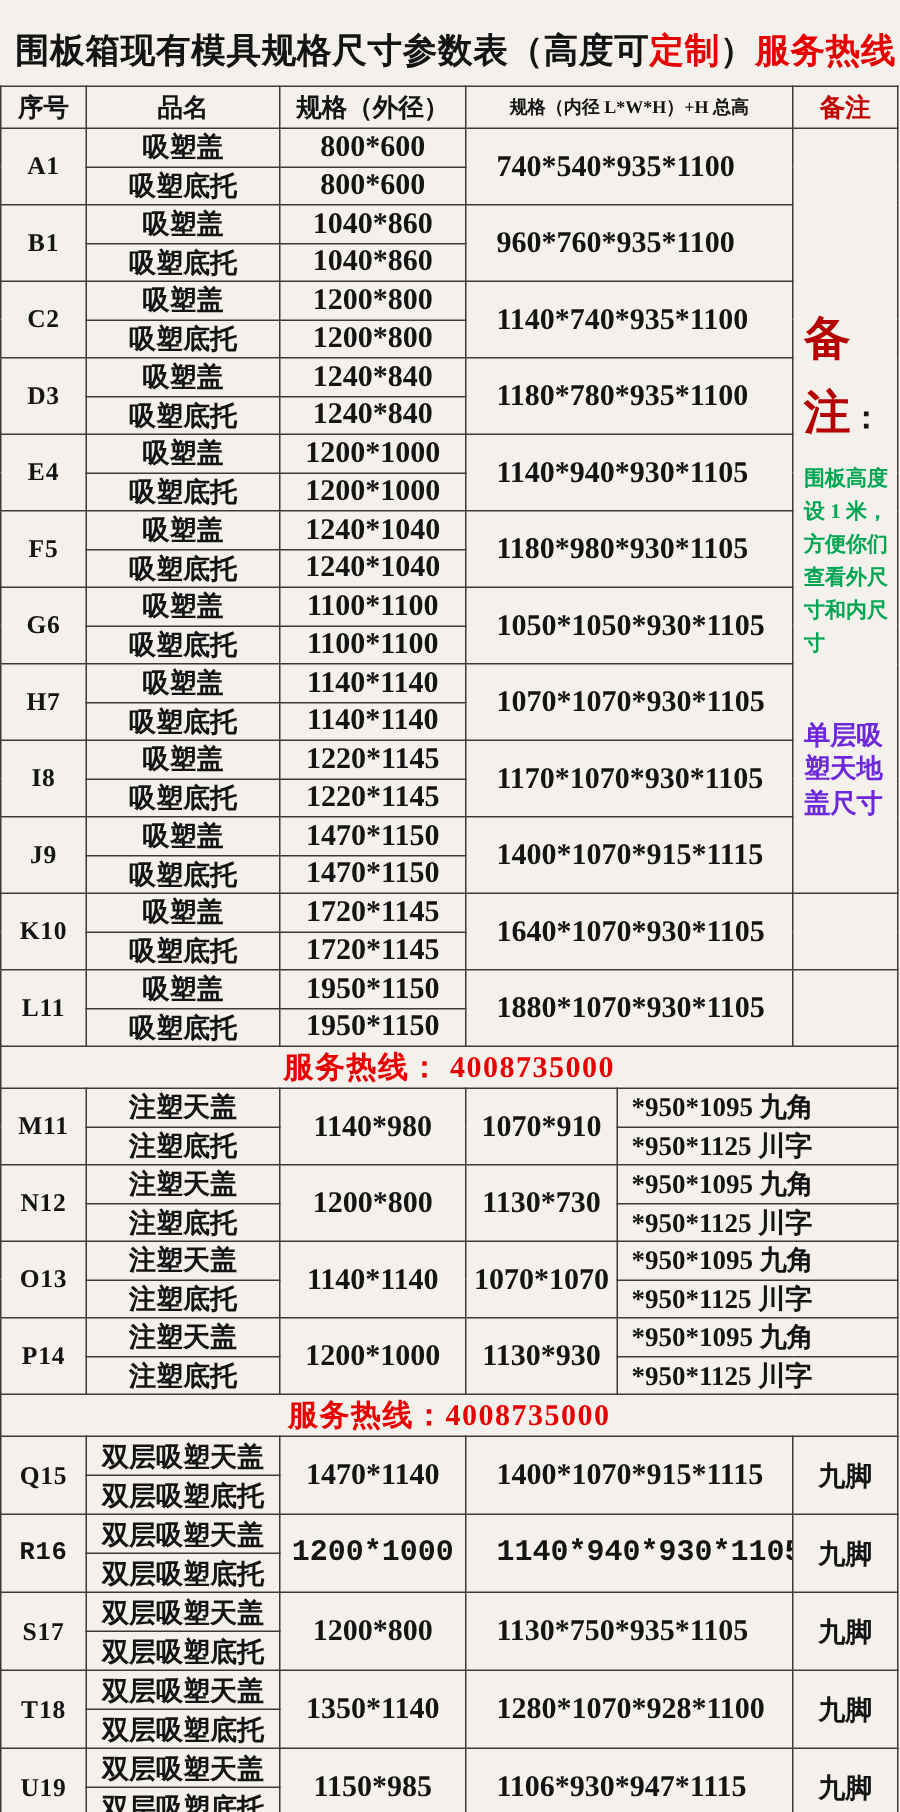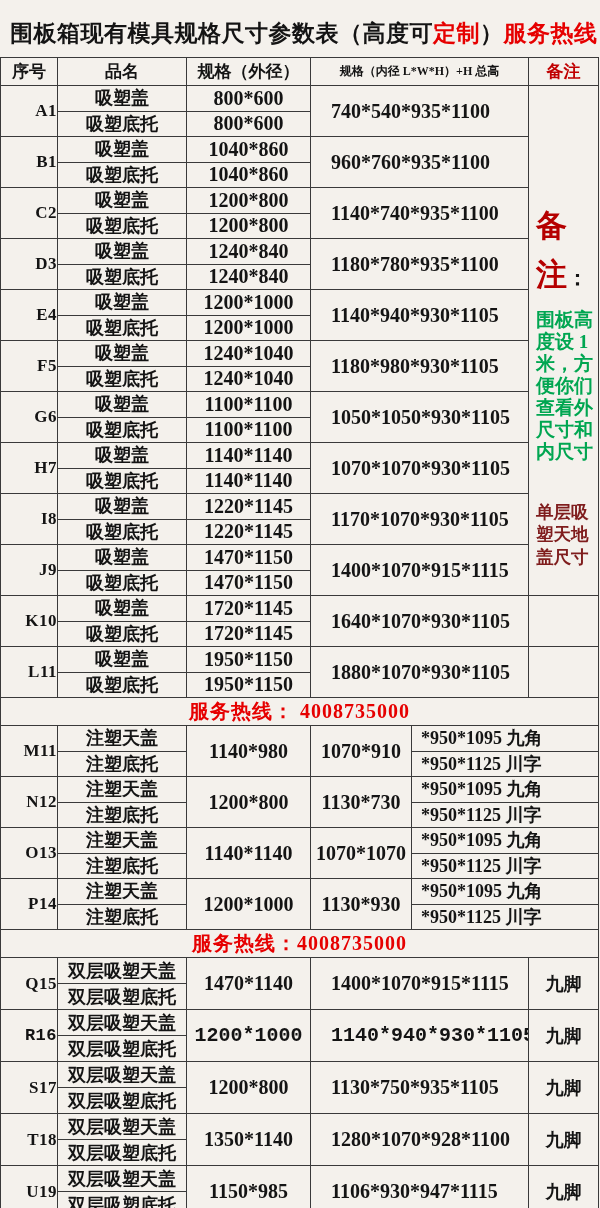--- a/index.html
+++ b/index.html
@@ -22,44 +22,44 @@
   }
   td,th{
     border:1.6px solid #3a3a3a;
     padding:0;text-align:center;vertical-align:middle;
     font-weight:bold;color:#141414;overflow:hidden;
     white-space:nowrap;
   }
   th{font-size:17px;}
   th.inner-h{font-size:12px;}
   th.remark-h{color:#c00000;font-size:17px;}
-  .serial{font-size:17px;letter-spacing:0.5px;text-align:right;}
+  .serial{font-size:17px;letter-spacing:0.5px;}
   .pname{font-size:18px;}
   .spec{font-size:20px;}
   .inner-cell{text-align:left;padding-left:20px;}
   .remark2{text-align:left;padding-left:9px;font-size:18px;}
   .footnote{font-size:18px;}
   .service-cell{
     color:#e60000;font-size:20px;letter-spacing:1px;text-align:center;
   }
   .remark-note{vertical-align:top;white-space:normal;}
   .bz-wrap{padding-top:116px;}
   .bz-title{
     width:50px;margin-left:7px;text-align:left;
     font-size:31px;line-height:1.58;color:#b50000;
     word-break:break-all;white-space:normal;
   }
   .bz-colon{color:#141414;font-size:21px;}
   .bz-green{
-    color:#00a651;font-size:19px;line-height:22px;
+    color:#00a651;font-size:14px;line-height:22px;
     margin:9px 4px 0 7px;text-align:left;
     word-break:break-all;white-space:normal;
   }
   .bz-black{
-    color:#7f1d1d;font-size:17.5px;line-height:22.5px;
+    color:#6d28d9;font-size:17.5px;line-height:22.5px;
     margin:38px 4px 0 7px;text-align:left;
     word-break:break-all;white-space:normal;
   }
 </style>
 </head>
 <body>
 
 <div class="title"><span>围板箱现有模具规格尺寸参数表（高度可</span><span class="red">定制</span><span>）</span><span class="red">服务热线：4008735000</span></div>
 
 <table>

